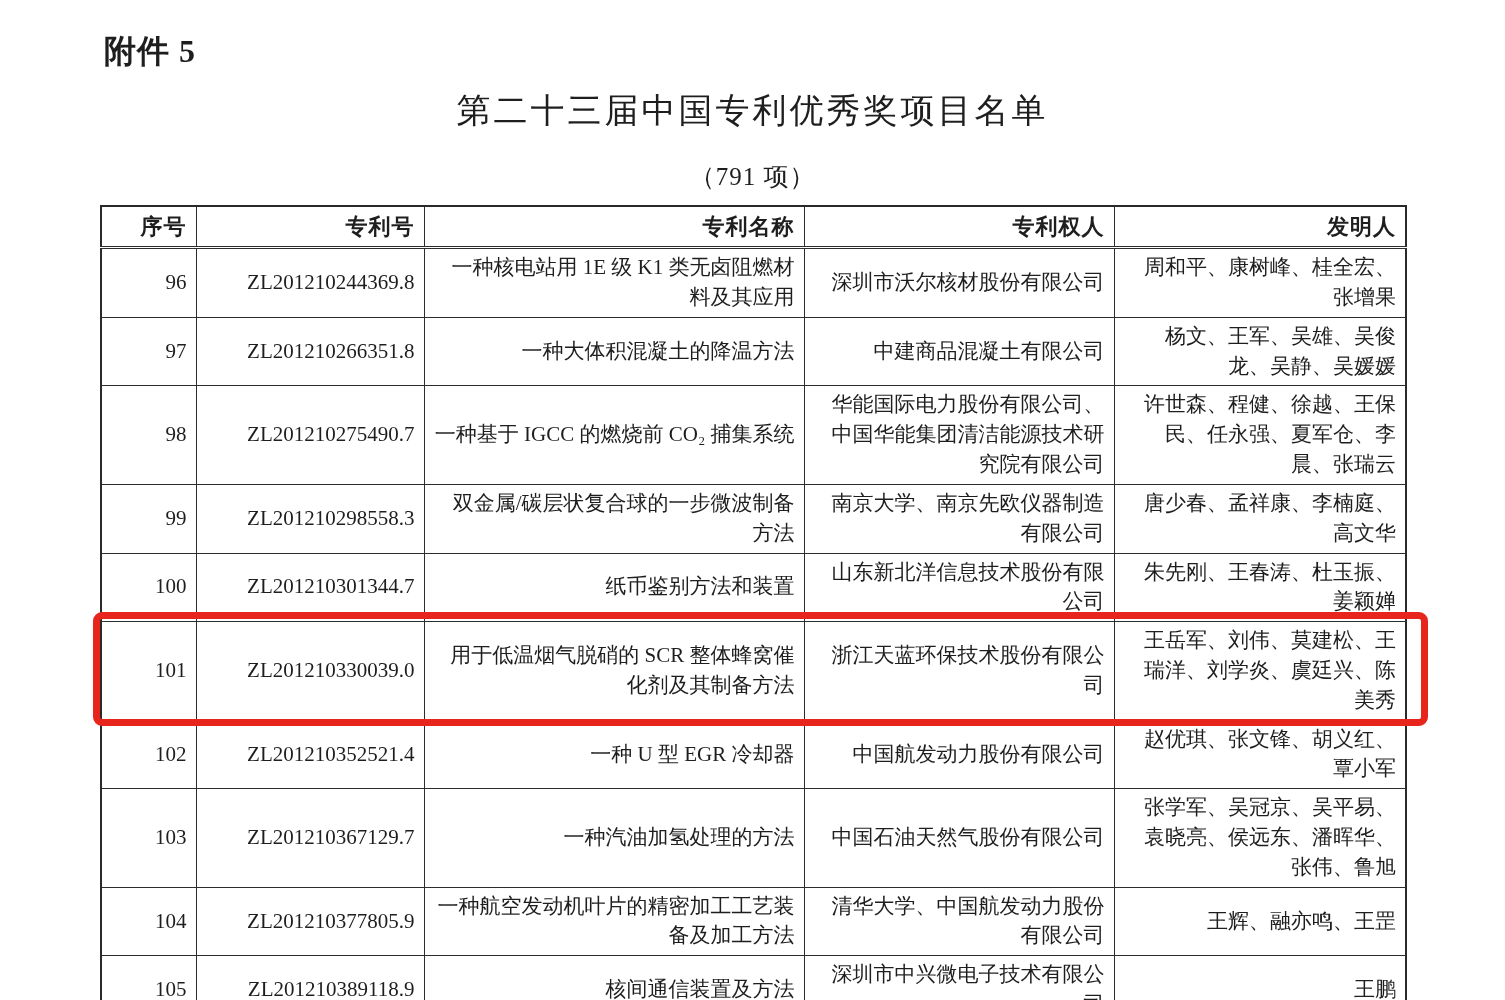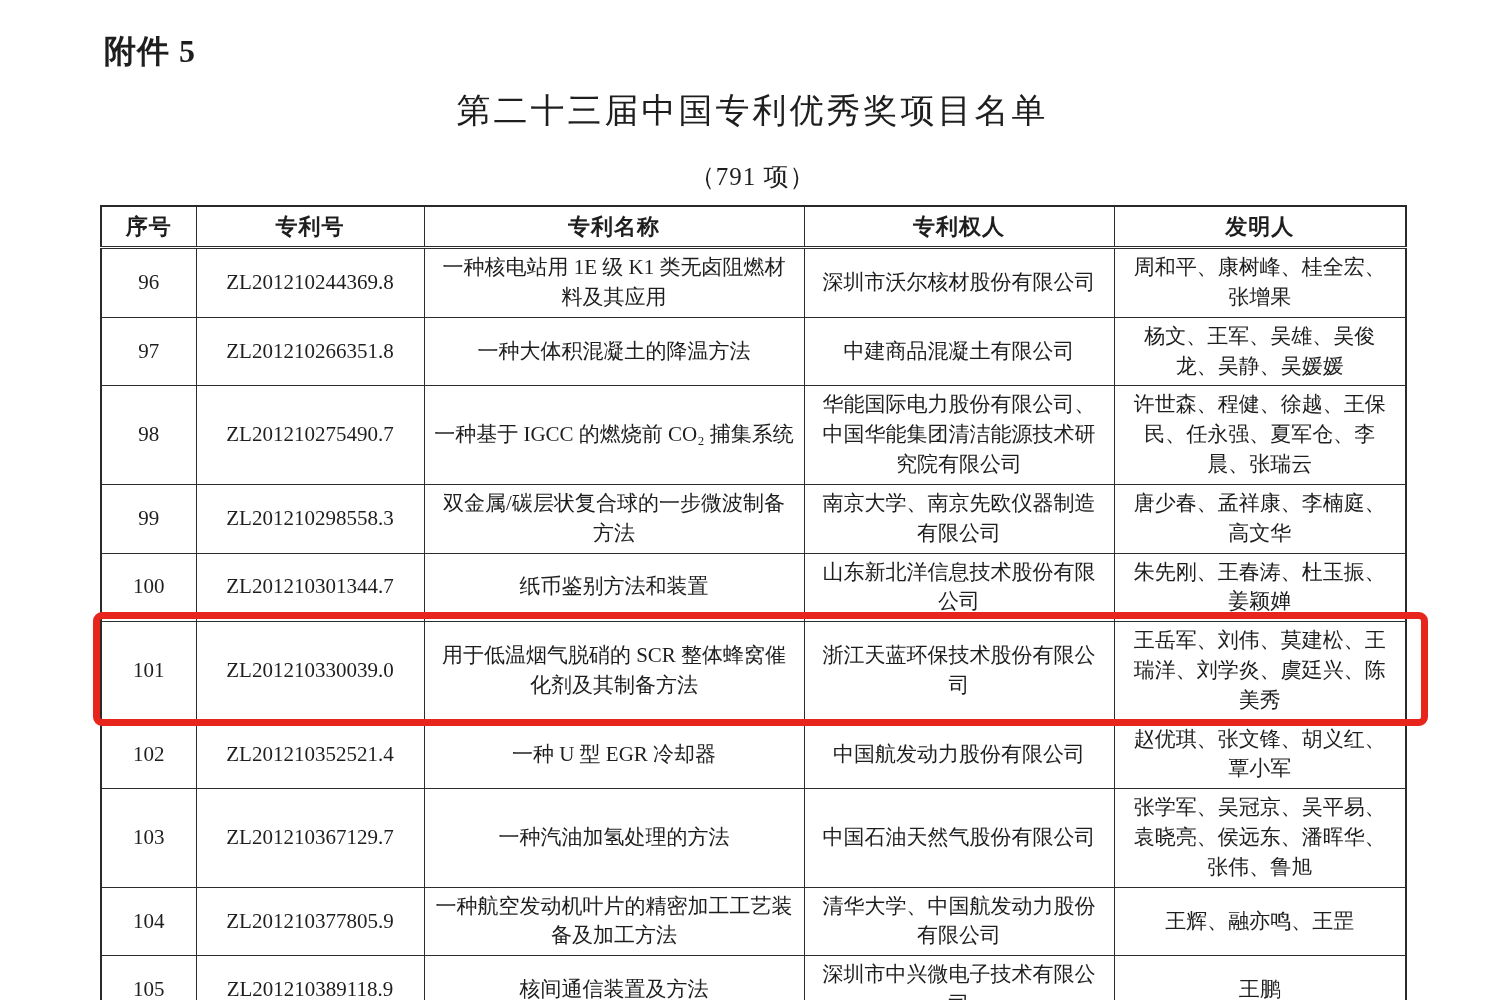--- a/index.html
+++ b/index.html
@@ -53,21 +53,21 @@
     font-size: 21px;
     border: 2px solid #2a2a2a;
   }
   .patent-table col.c-no    { width: 95px; }
   .patent-table col.c-pat   { width: 228px; }
   .patent-table col.c-name  { width: 380px; }
   .patent-table col.c-owner { width: 310px; }
   .patent-table col.c-inv   { width: 292px; }
   .patent-table th, .patent-table td {
     border: 1.5px solid #2d2d2d;
-    text-align: center;
+    text-align: right;
     vertical-align: middle;
     padding: 4px 9px;
     line-height: 1.42;
     font-family: Liberation Serif, serif;
   }
   .patent-table thead th {
     font-size: 22px;
     font-weight: 700;
     height: 36px;
     border-bottom: 3px double #2d2d2d;

